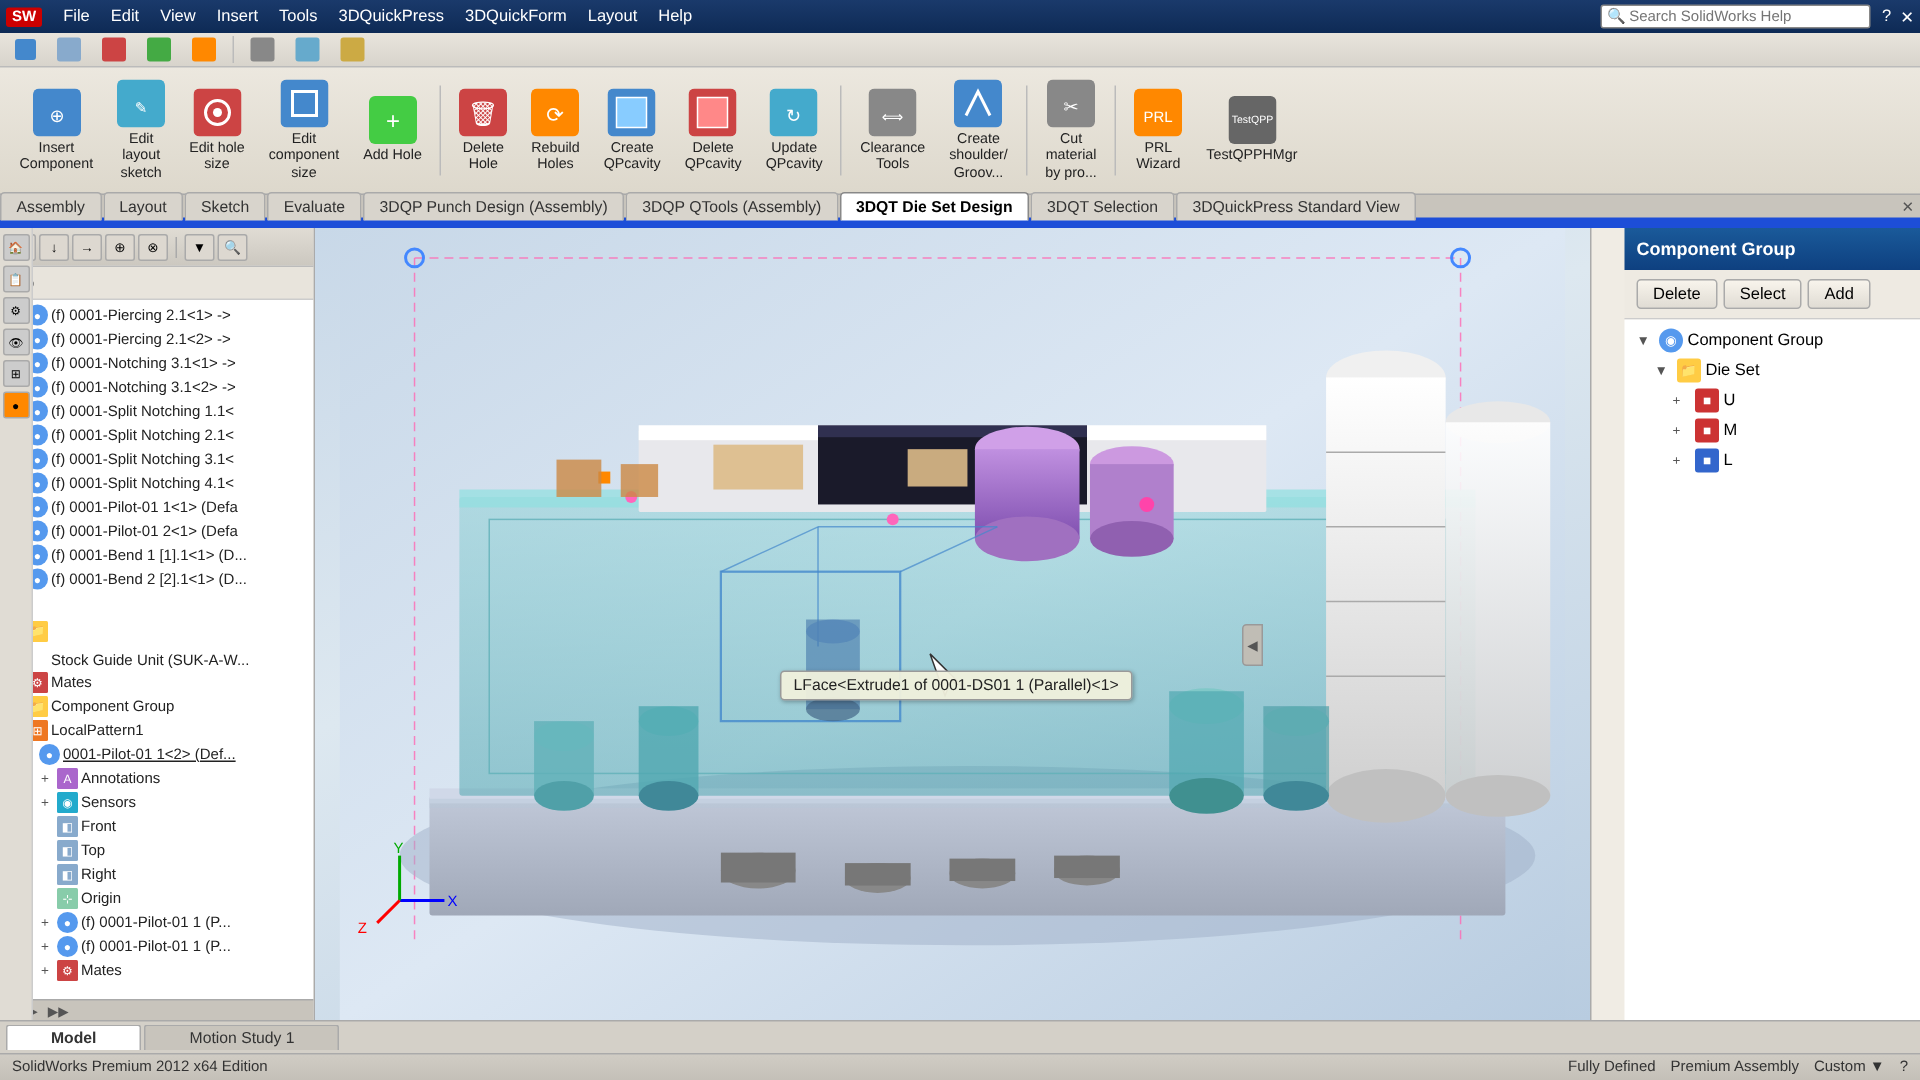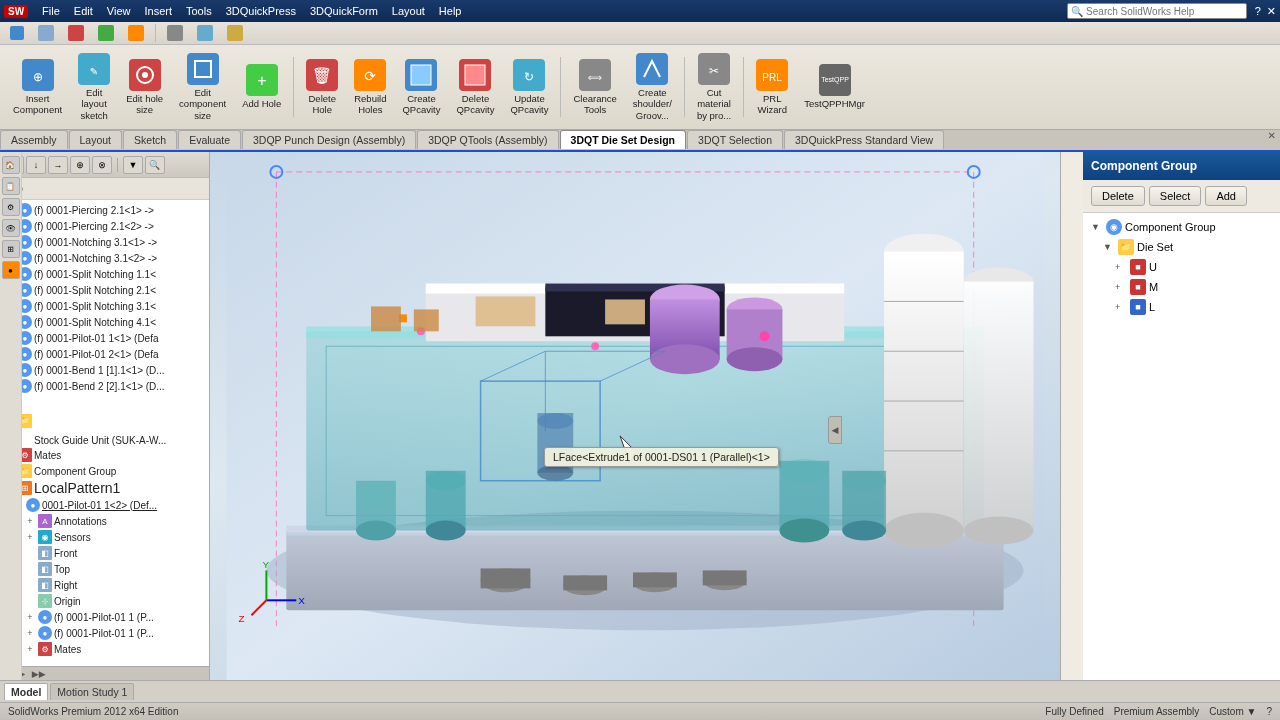--- a/index.html
+++ b/index.html
@@ -110,22 +110,22 @@
       width: 32px; height: 32px;
       margin-bottom: 2px;
       border-radius: 3px;
     }
 
     
     #tabbar {
       height: 22px;
       background: #c8c4bc;
       display: flex;
-      align-items: flex-start;
-      border-bottom: 2px solid #1d4ed8;
+      align-items: center;
+      border-bottom: 7px solid #1d4ed8;
     }
     .tab {
       padding: 3px 10px;
       font-size: 10.5px;
       color: #333;
       background: #d8d4cc;
       border: 1px solid #aaa;
       border-bottom: none;
       cursor: pointer;
       margin-right: 1px;
@@ -293,35 +293,34 @@
       left: 310px;
       background: rgba(240,240,220,0.95);
       border: 1px solid #999;
       border-radius: 3px;
       padding: 3px 8px;
       font-size: 10.5px;
       color: #222;
       white-space: nowrap;
       pointer-events: none;
       box-shadow: 1px 1px 3px rgba(0,0,0,0.3);
-      margin-left: 24px;
     }
 
     
     #bottombar {
       height: 22px;
       background: #d4d0c8;
       border-top: 1px solid #aaa;
       display: flex;
       align-items: center;
       gap: 2px;
       padding: 0 4px;
     }
     .bottom-tab {
-      padding: 2px 6px;
+      padding: 2px 29px;
       font-size: 10.5px;
       background: #c8c4bc;
       border: 1px solid #aaa;
       border-bottom: none;
       cursor: pointer;
       border-radius: 2px 2px 0 0;
       color: #333;
     }
     .bottom-tab.active { background: white; font-weight: bold; }
 
@@ -672,21 +671,21 @@
         <span style="font-size:10px;">Mates</span>
       </div>
       <div class="tree-item">
         <span class="tree-expand">+</span>
         <span class="tree-icon icon-folder">📁</span>
         <span style="font-size:10px;">Component Group</span>
       </div>
       <div class="tree-item">
         <span class="tree-expand">▼</span>
         <span class="tree-icon icon-pattern">⊞</span>
-        <span style="font-size:14px;">LocalPattern1</span>
+        <span style="font-size:10px;">LocalPattern1</span>
       </div>
 
       <div class="tree-item">
         <span style="display:inline-block;width:8px;"></span>
         <span class="tree-expand">▼</span>
         <span class="tree-icon icon-component">●</span>
         <span style="font-size:10px;text-decoration:underline;">0001-Pilot-01 1&lt;2&gt; (Def...</span>
       </div>
       <div class="tree-item">
         <span style="display:inline-block;width:20px;"></span>

